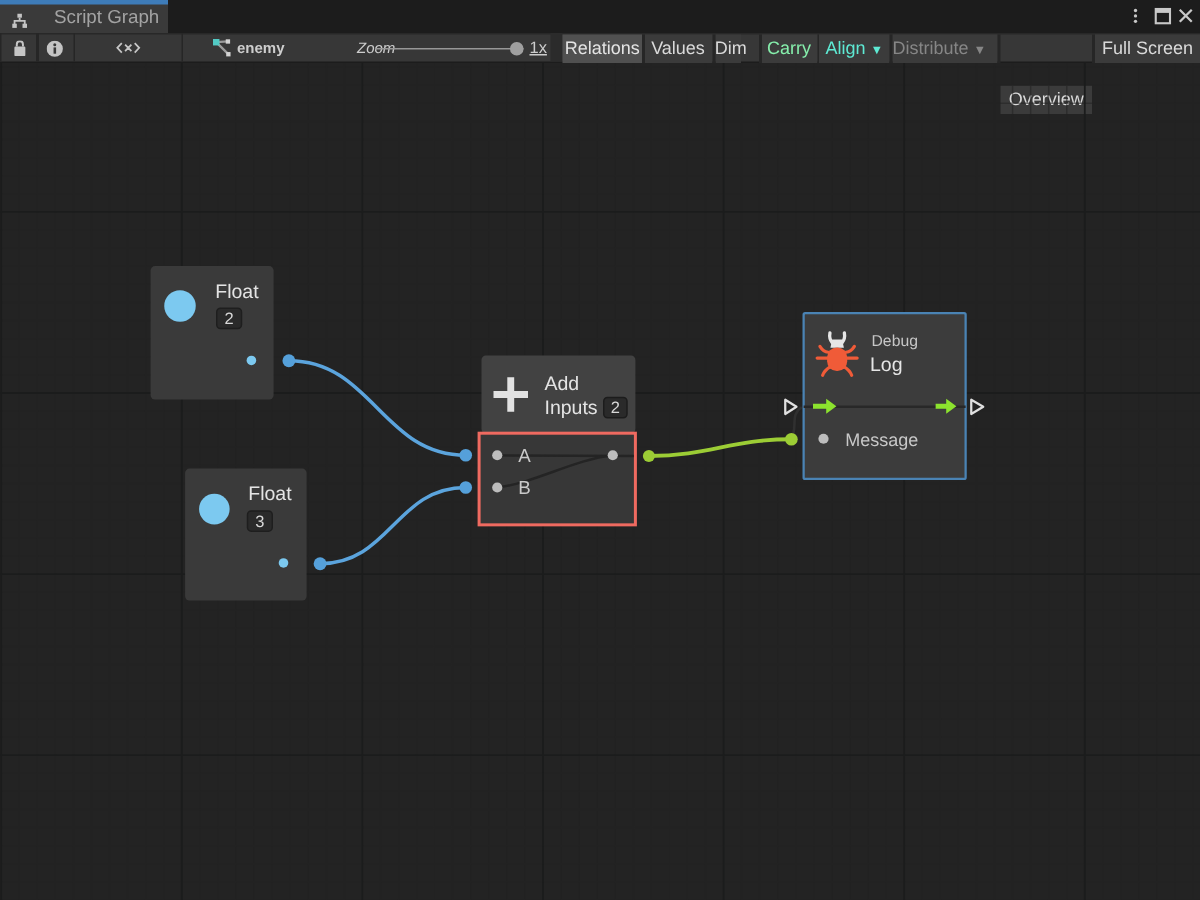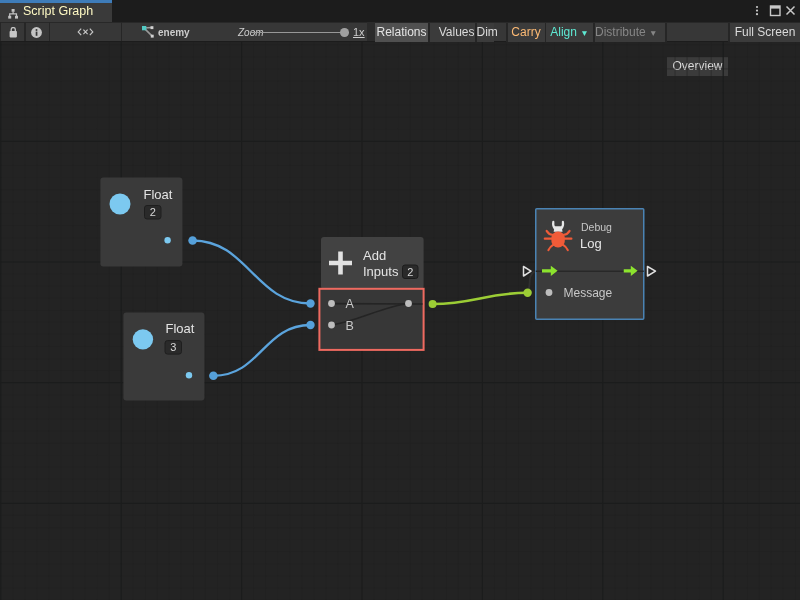--- a/index.html
+++ b/index.html
@@ -8,21 +8,21 @@
 
 <div class="abs" style="left:0;top:0;width:800px;height:22px;background:#1c1c1c;"></div>
 <div class="abs" style="left:0;top:0;width:112px;height:22px;background:#3a3a3a;"></div>
 <div class="abs" style="left:0;top:0;width:112px;height:3.2px;background:#3e7cb9;"></div>
 <svg class="abs" style="left:6.5px;top:8.5px;" width="12" height="10" viewBox="0 0 12 10">
  <rect x="4.6" y="0" width="3" height="2.8" fill="#c4c4c4"></rect>
  <path d="M6.1 2.8V4.9M2.7 7V4.9H9.5V7" stroke="#c4c4c4" stroke-width="1.2" fill="none"></path>
  <rect x="1.2" y="6.8" width="3" height="2.8" fill="#c4c4c4"></rect>
  <rect x="8" y="6.8" width="3" height="2.8" fill="#c4c4c4"></rect>
 </svg>
-<div class="abs" style="left:23px;top:4px;font-size:12.5px;color:#fef9c3;">Script Graph</div>
+<div class="abs" style="left:36px;top:4px;font-size:12.5px;color:#a3a3a3;">Script Graph</div>
 <svg class="abs" style="left:750px;top:2px;" width="50" height="17" viewBox="0 0 50 17">
  <circle cx="7" cy="5" r="1.1" fill="#c8c8c8"></circle>
     <circle cx="7" cy="8.6" r="1.1" fill="#c8c8c8"></circle>
     <circle cx="7" cy="12.2" r="1.1" fill="#c8c8c8"></circle>
  <rect x="20.5" y="4" width="9.5" height="9.5" fill="none" stroke="#c8c8c8" stroke-width="1.4"></rect>
  <rect x="20.5" y="4" width="9.5" height="2.6" fill="#c8c8c8"></rect>
  <path d="M36.5 4.5 L44.5 12.5 M44.5 4.5 L36.5 12.5" stroke="#c8c8c8" stroke-width="1.5"></path>
 </svg>
 
 <div class="abs" style="left:0;top:22px;width:800px;height:20px;background:#373737;border-bottom:1px solid #1c1c1c;"></div>
@@ -52,23 +52,23 @@
  <rect x="9.5" y="1.2" width="2.9" height="2.9" fill="#d2d2d2"></rect>
  <rect x="9.8" y="9.7" width="2.9" height="2.9" fill="#d2d2d2"></rect>
 </svg>
 <div class="abs" style="left:158px;top:26.5px;font-size:10px;color:#cdcdcd;font-weight:bold;">enemy</div>
 <div class="abs" style="left:238px;top:26.5px;font-size:10px;color:#cdcdcd;font-style:italic;">Zoom</div>
 <div class="abs" style="left:250px;top:31.8px;width:99px;height:1.6px;background:#989898;"></div>
 <div class="abs" style="left:340px;top:28.2px;width:8.8px;height:8.8px;border-radius:50%;background:#a0a0a0;"></div>
 <div class="abs" style="left:353px;top:26px;font-size:11px;color:#cdcdcd;text-decoration:underline;">1x</div>
 
 <div class="abs" style="left:375px;top:22.5px;width:53px;height:19px;background:#505050;color:#e4e4e4;font-size:12px;text-align:center;line-height:19px;">Relations</div>
-<div class="abs" style="left:429.5px;top:22.5px;width:45px;height:19px;background:#3b3b3b;color:#dadada;font-size:12px;text-align:right;line-height:19px;">Values</div>
+<div class="abs" style="left:429.5px;top:22.5px;width:45px;height:19px;background:#3b3b3b;color:#dadada;font-size:12px;text-align:center;line-height:19px;">Values</div>
 <div class="abs" style="left:476.5px;top:22.5px;width:17px;height:19px;background:#3b3b3b;color:#dadada;font-size:12px;text-align:center;line-height:19px;">Dim</div>
-<div class="abs" style="left:507.5px;top:22.5px;width:37px;height:19px;background:#3b3b3b;color:#fdba74;font-size:12px;text-align:center;line-height:19px;">Carry</div>
+<div class="abs" style="left:507.5px;top:22.5px;width:37px;height:19px;background:#3b3b3b;color:#86efac;font-size:12px;text-align:center;line-height:19px;">Carry</div>
 <div class="abs" style="left:546px;top:22.5px;width:47px;height:19px;background:#3b3b3b;color:#5eead4;font-size:12px;text-align:center;line-height:19px;">Align <span style="font-size:8.5px;">▼</span></div>
 <div class="abs" style="left:595px;top:22.5px;width:70px;height:19px;background:#3b3b3b;color:#868686;font-size:12px;line-height:19px;">Distribute <span style="font-size:8.5px;">▼</span></div>
 <div class="abs" style="left:667px;top:22.5px;width:61px;height:19px;background:#3b3b3b;color:#dadada;font-size:12px;text-align:center;line-height:19px;margin-top:34px;">Overview</div>
 <div class="abs" style="left:730px;top:22.5px;width:70px;height:19px;background:#3b3b3b;color:#dadada;font-size:12px;text-align:center;line-height:19px;">Full Screen</div>
 <div class="abs" style="left:428.2px;top:22.5px;width:1.5px;height:19px;background:#262626;"></div>
 <div class="abs" style="left:475.3px;top:22.5px;width:1.5px;height:19px;background:#262626;"></div>
 <div class="abs" style="left:506.1px;top:22.5px;width:1.5px;height:19px;background:#262626;"></div>
 <div class="abs" style="left:544.9px;top:22.5px;width:1.5px;height:19px;background:#262626;"></div>
 <div class="abs" style="left:593.4px;top:22.5px;width:1.5px;height:19px;background:#262626;"></div>
 <div class="abs" style="left:665.4px;top:22.5px;width:1.5px;height:19px;background:#262626;"></div>

